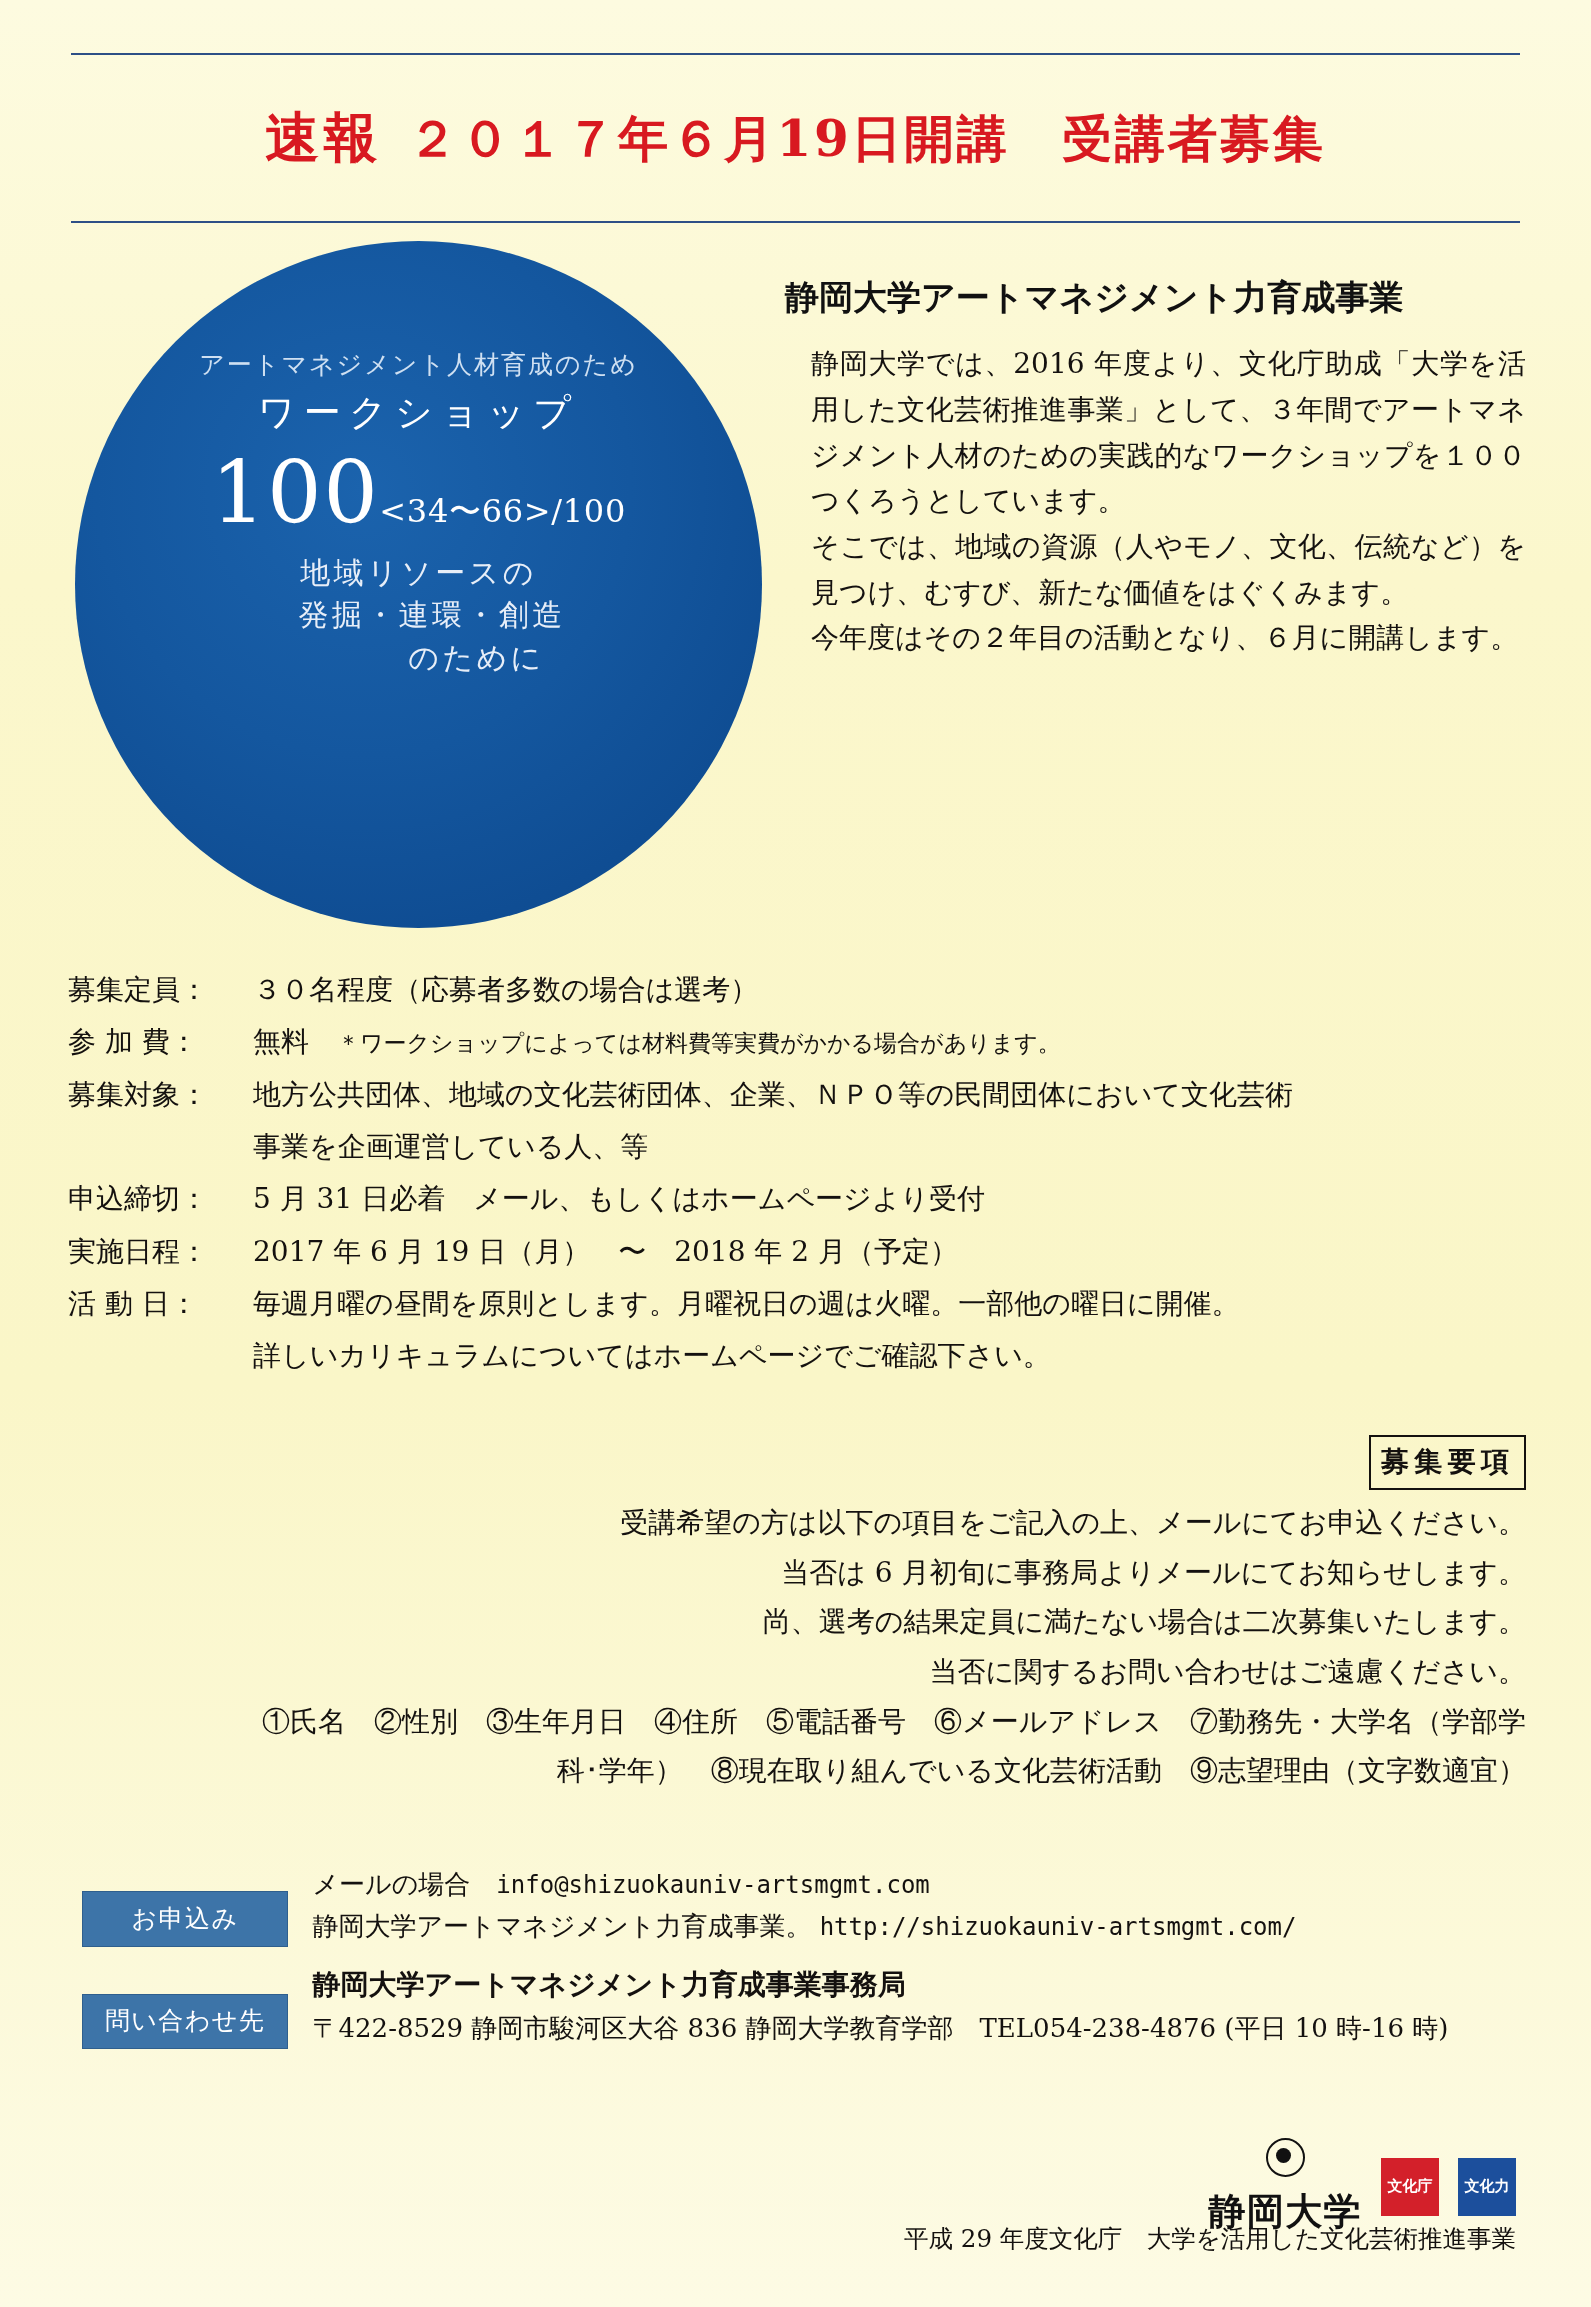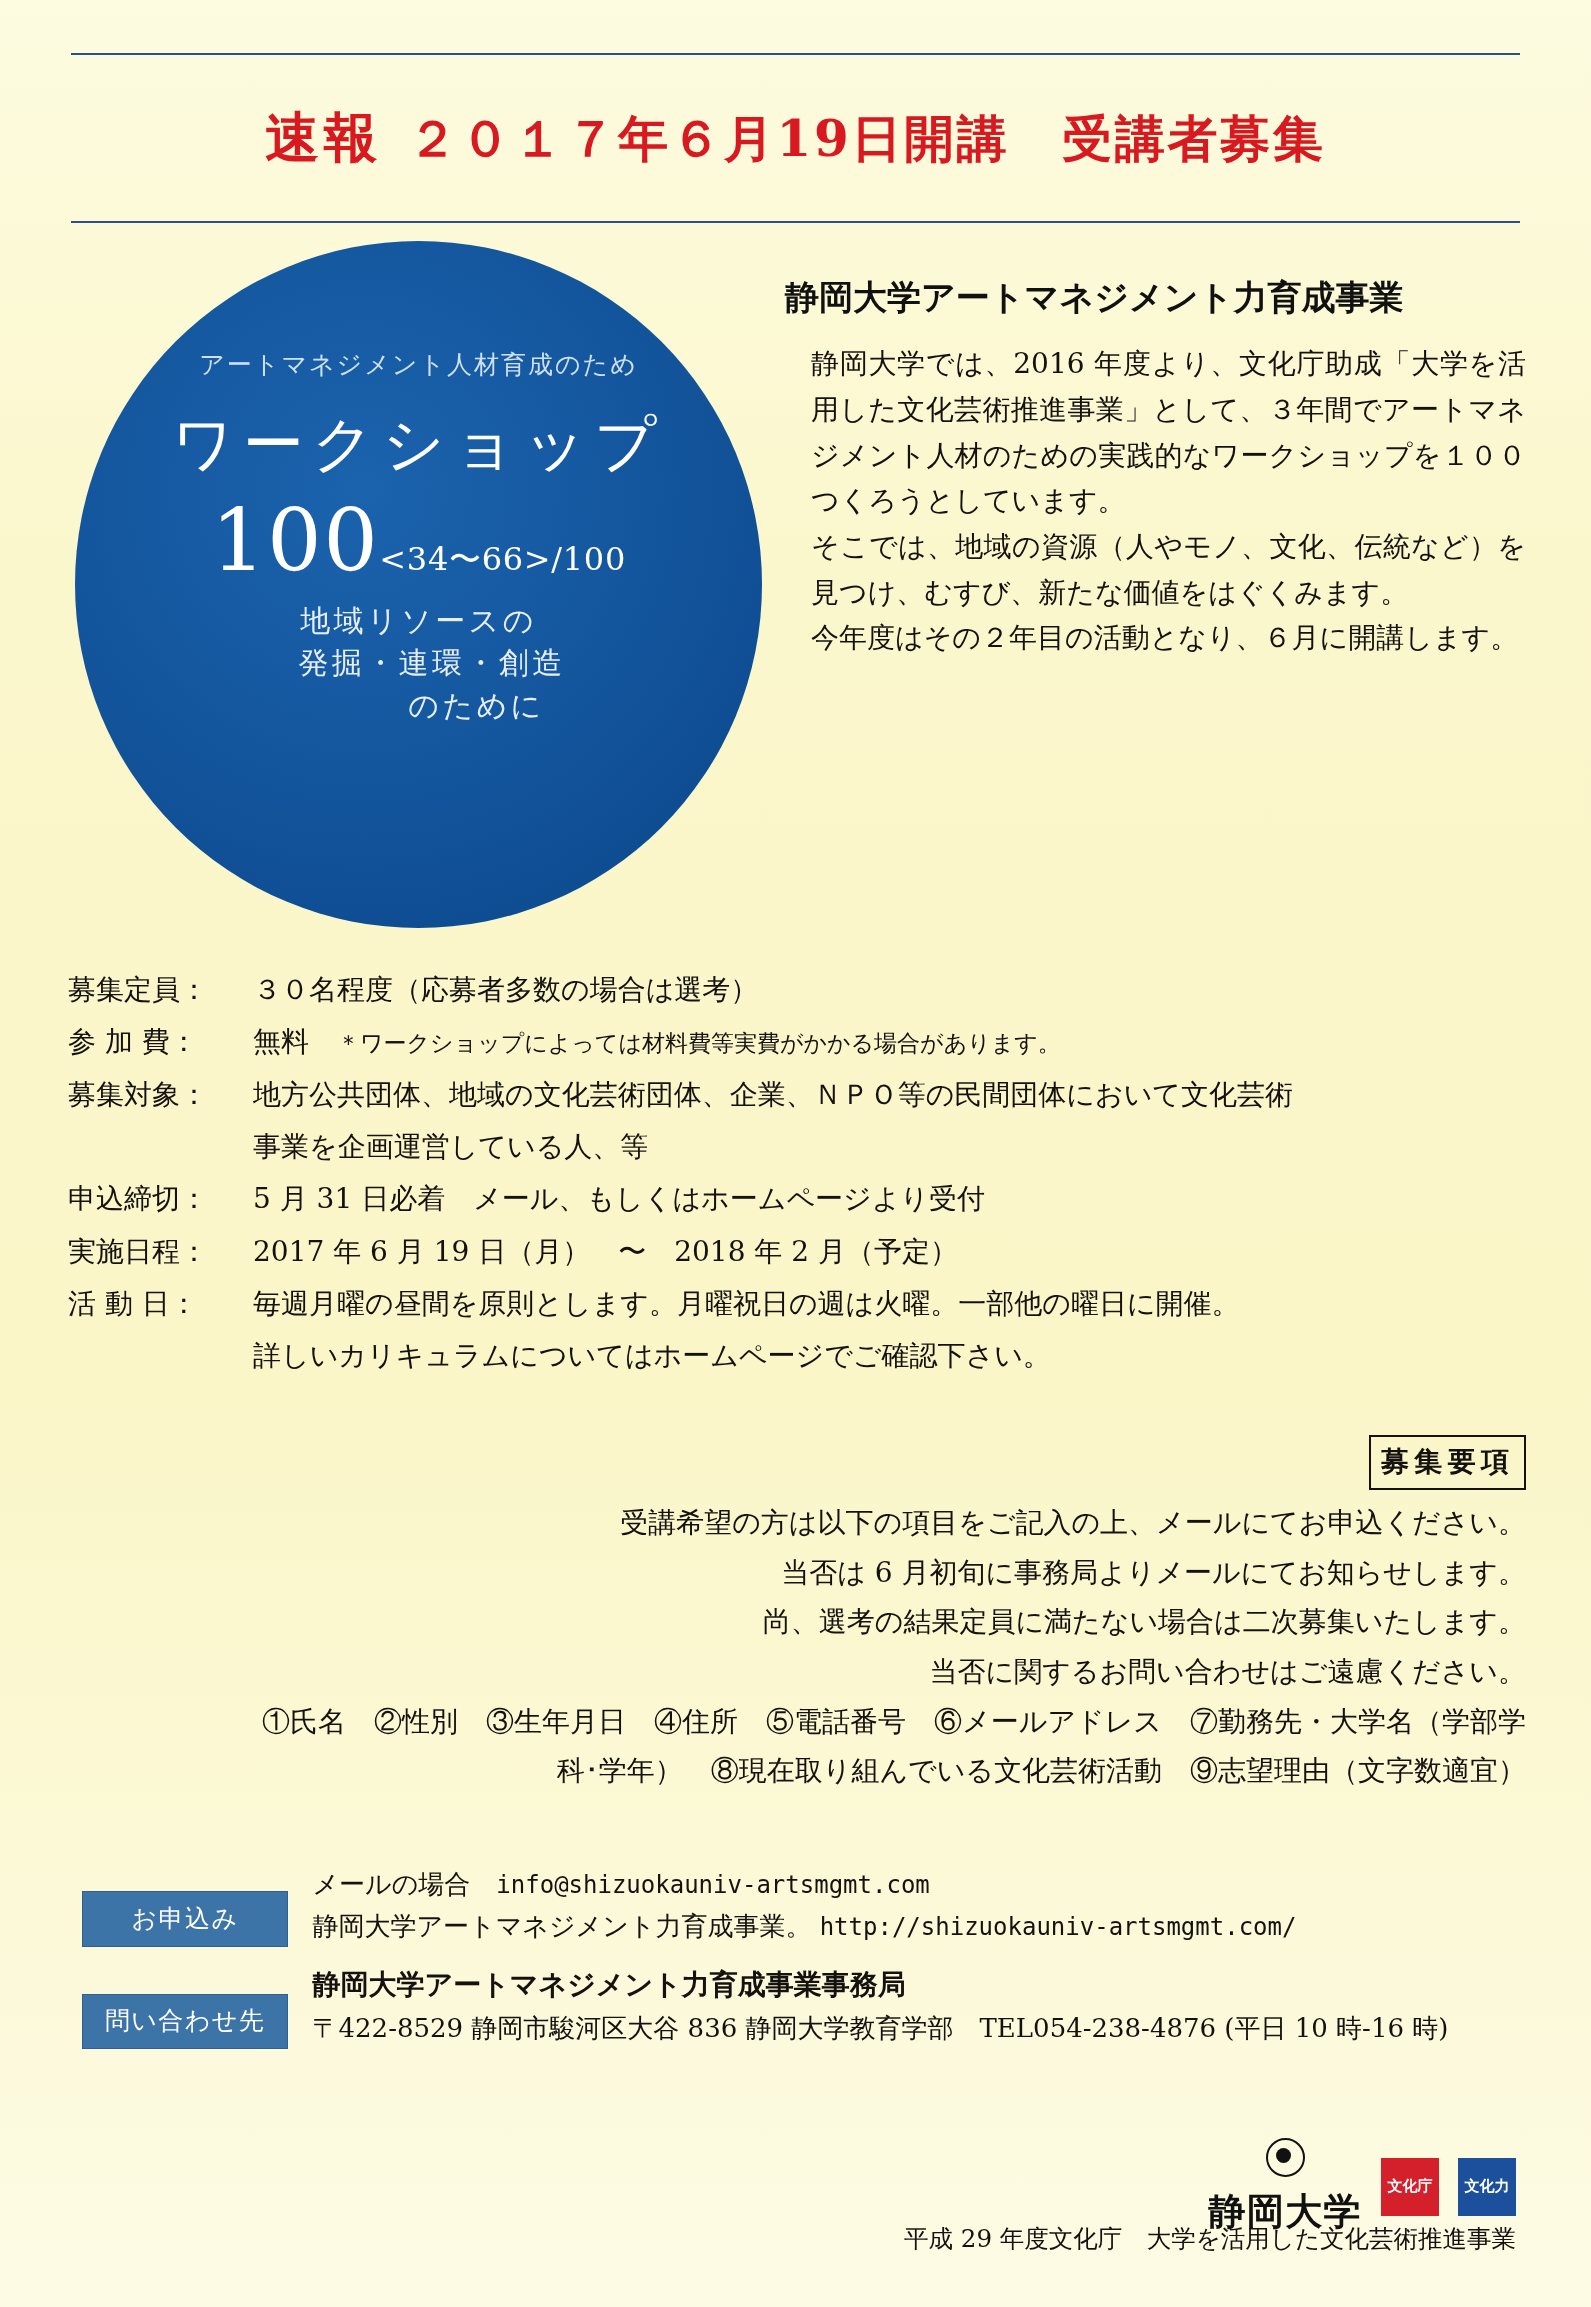--- a/index.html
+++ b/index.html
@@ -77,25 +77,25 @@
     color: #ffffff;
     text-align: center;
     box-sizing: border-box;
     padding-top: 107px;
   }
   .circle .c-line1 {
     font-family: Liberation Mono, monospace;
     font-size: 25px;
     letter-spacing: 2px;
     color: #cfe0f2;
-    margin-bottom: 23px;
+    margin-bottom: 7px;
   }
   .circle .c-title {
     font-family: "DejaVu Sans", sans-serif;
-    font-size: 61px;
+    font-size: 37px;
     letter-spacing: 8.2px;
     color: #ffffff;
     margin-bottom: 4.1px;
   }
   .circle .c-num-row {
     display: block;
     white-space: nowrap;
     margin-top: 4.1px;
     margin-bottom: 9.5px;
   }

